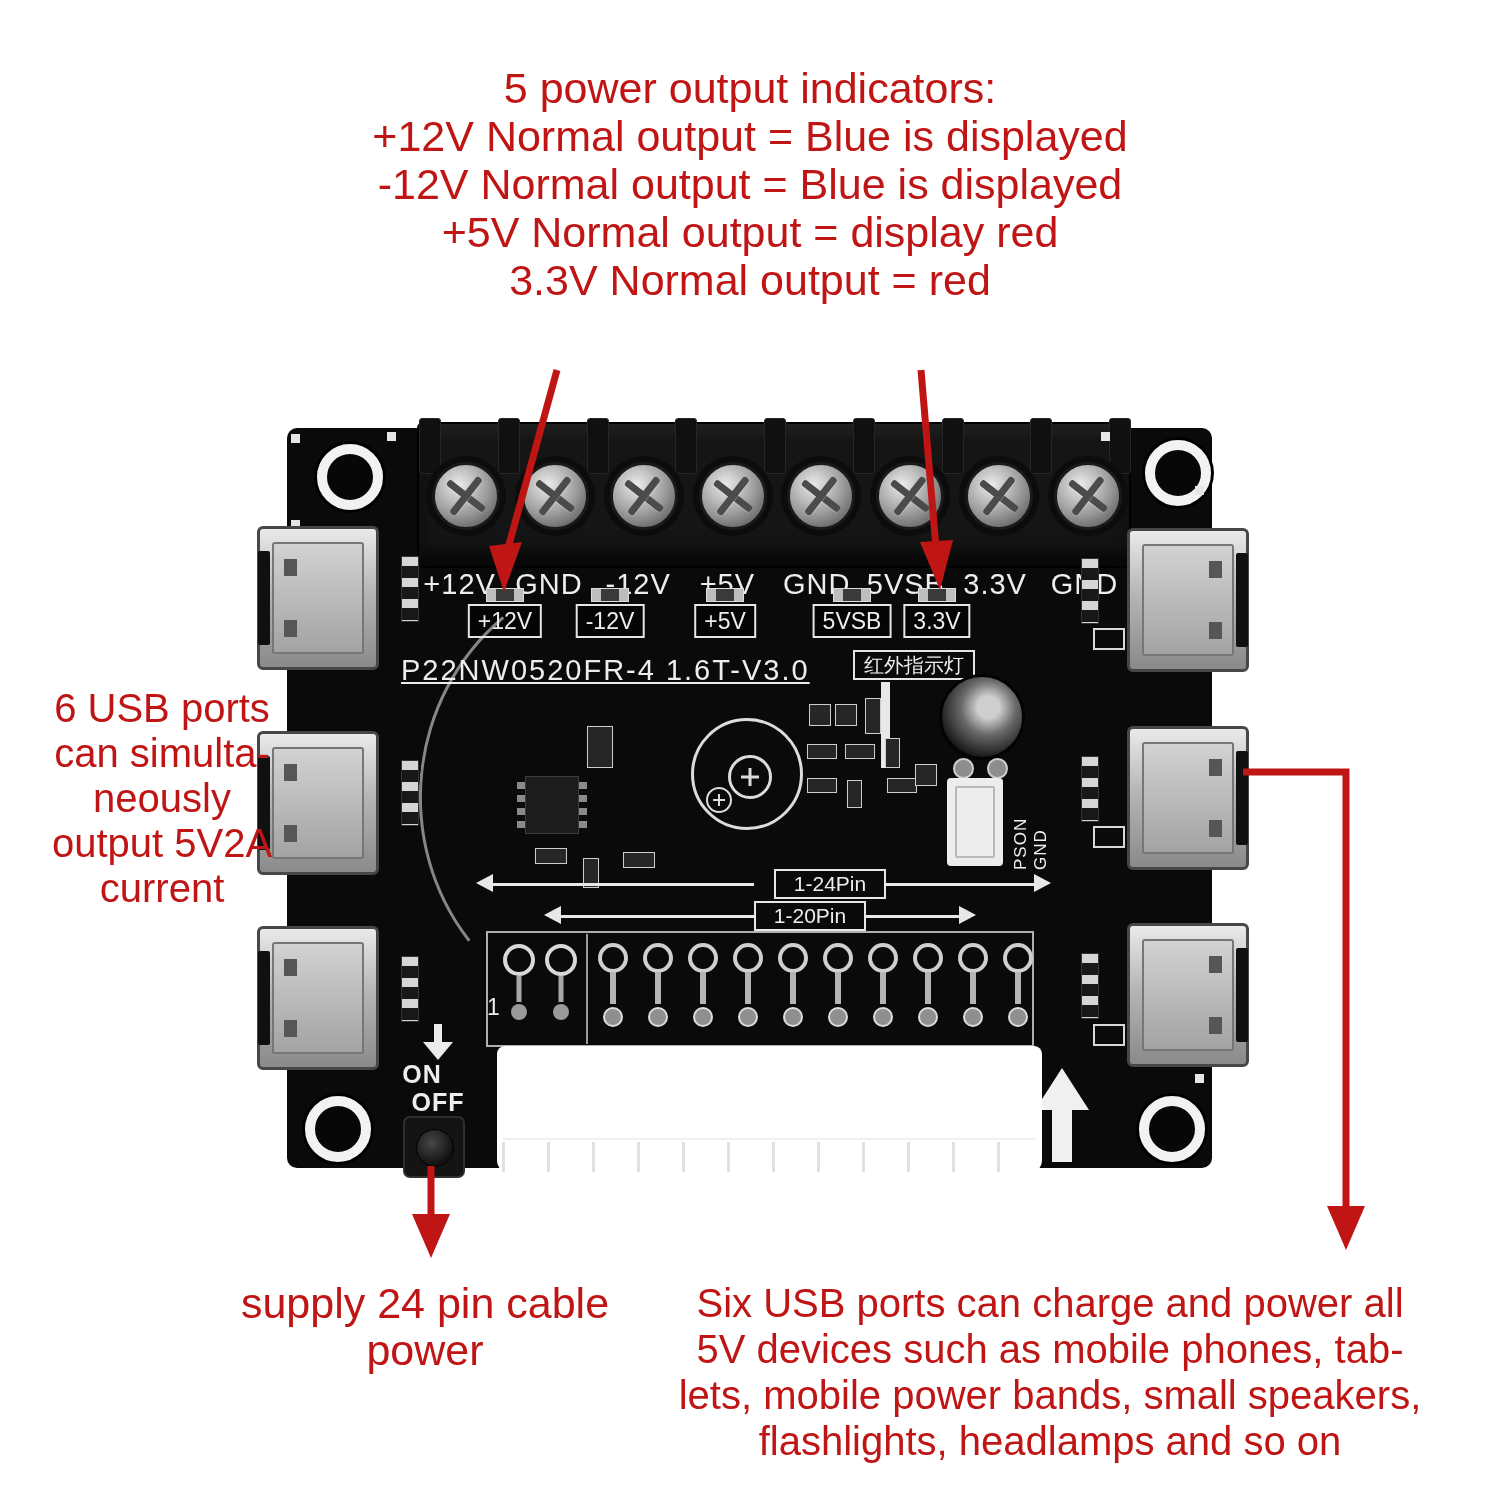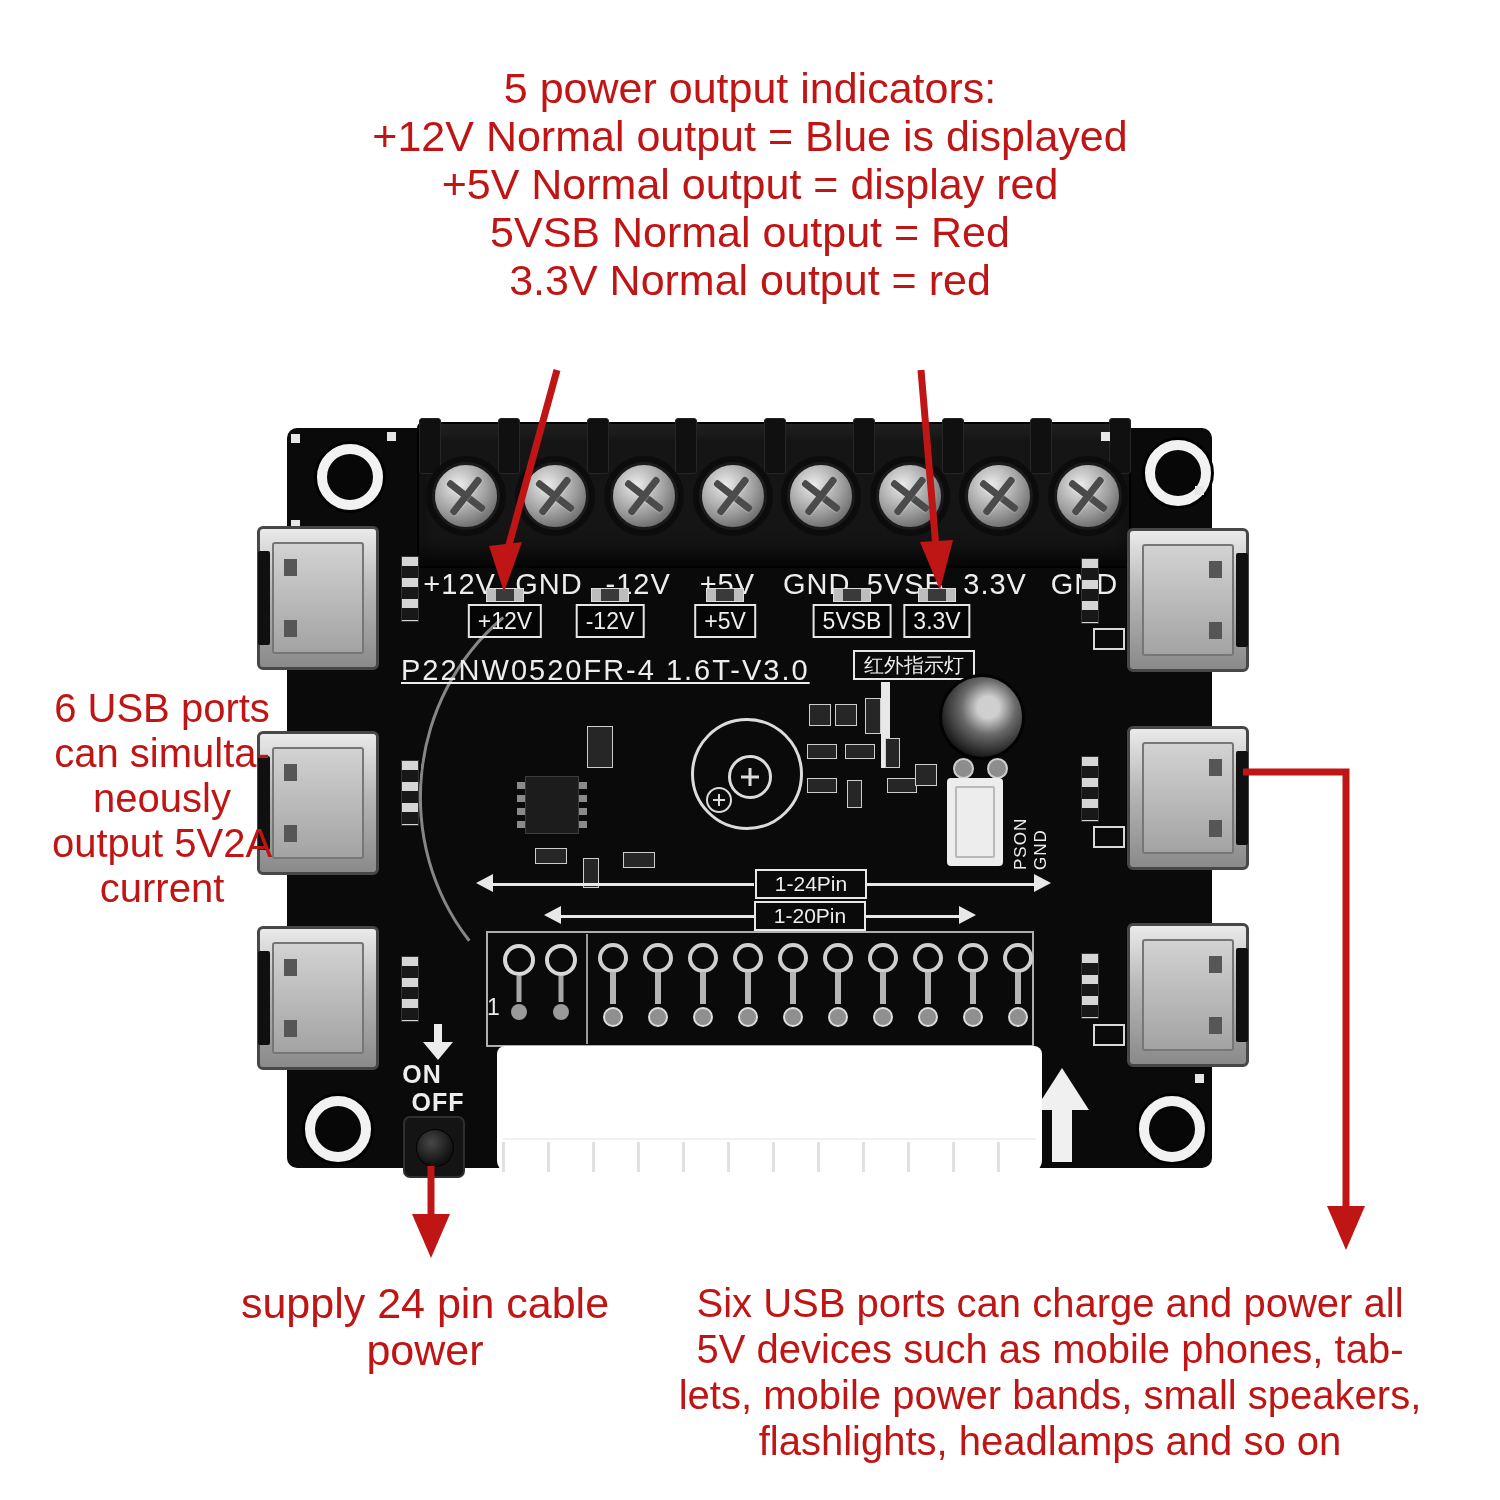--- a/index.html
+++ b/index.html
@@ -79,22 +79,22 @@
   .usb .latch{position:absolute;width:13px;height:17px;background:#565656;}
   .usb.left .latch{left:24px;} .usb.right .latch{right:24px;}
   .latch.t{top:30px;} .latch.b{bottom:30px;}
 </style>
 </head>
 <body>
 
 <div class="ann" id="ann-top">
   <div>5 power output indicators:</div>
   <div>+12V Normal output = Blue is displayed</div>
+  <div>-12V Normal output = Blue is displayed</div>
   <div>+5V Normal output = display red</div>
-  <div>5VSB Normal output = Red</div>
   <div>3.3V Normal output = red</div>
 </div>
 
 <div class="ann" id="ann-left">
   <div>6 USB ports</div>
   <div>can simulta-</div>
   <div>neously</div>
   <div>output 5V2A</div>
   <div>current</div>
 </div>
@@ -231,21 +231,21 @@
   <div class="smd" style="left:248px;top:420px;width:30px;height:14px"></div>
   <div class="smd" style="left:296px;top:430px;width:14px;height:28px"></div>
   <div class="smd" style="left:336px;top:424px;width:30px;height:14px"></div>
   <div class="smd" style="left:628px;top:336px;width:20px;height:20px"></div>
 
   <div id="pson"></div>
   <div id="pson-text" class="silk">PSON GND</div>
 
   <div class="ahl" style="left:189px;top:446px"></div>
   <div class="dimline" style="left:206px;top:455px;width:261px"></div>
-  <div class="dim-box silk" style="left:468px;top:441px">1-24Pin</div>
+  <div class="dim-box silk" style="left:487px;top:441px">1-24Pin</div>
   <div class="dimline" style="left:579px;top:455px;width:168px"></div>
   <div class="ahr" style="left:747px;top:446px"></div>
 
   <div class="ahl" style="left:257px;top:478px"></div>
   <div class="dimline" style="left:274px;top:487px;width:193px"></div>
   <div class="dim-box silk" style="left:467px;top:473px">1-20Pin</div>
   <div class="dimline" style="left:579px;top:487px;width:93px"></div>
   <div class="ahr" style="left:672px;top:478px"></div>
 
   <svg id="pinsvg" width="550" height="118" viewBox="0 0 550 118">

